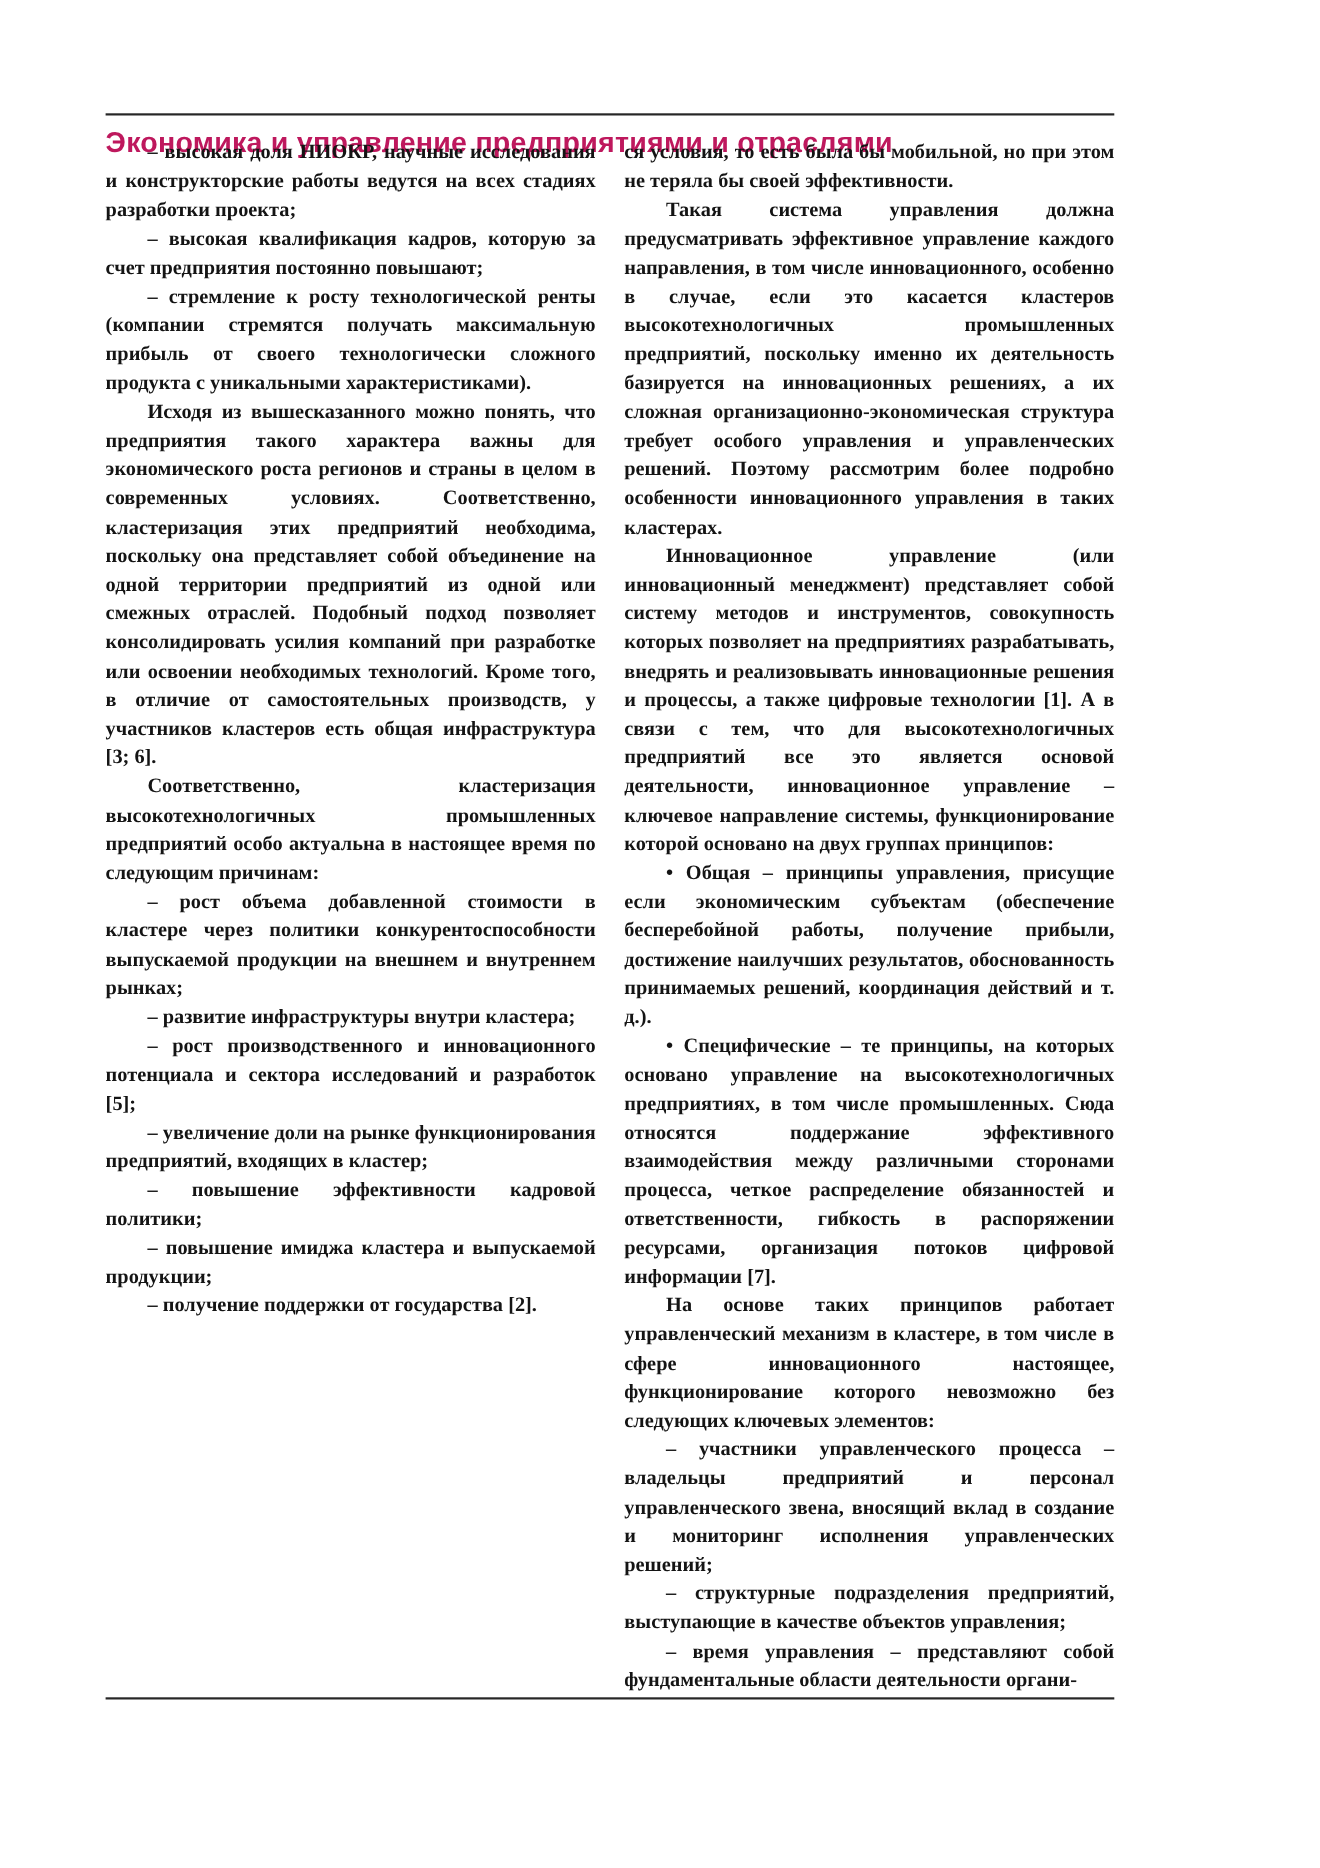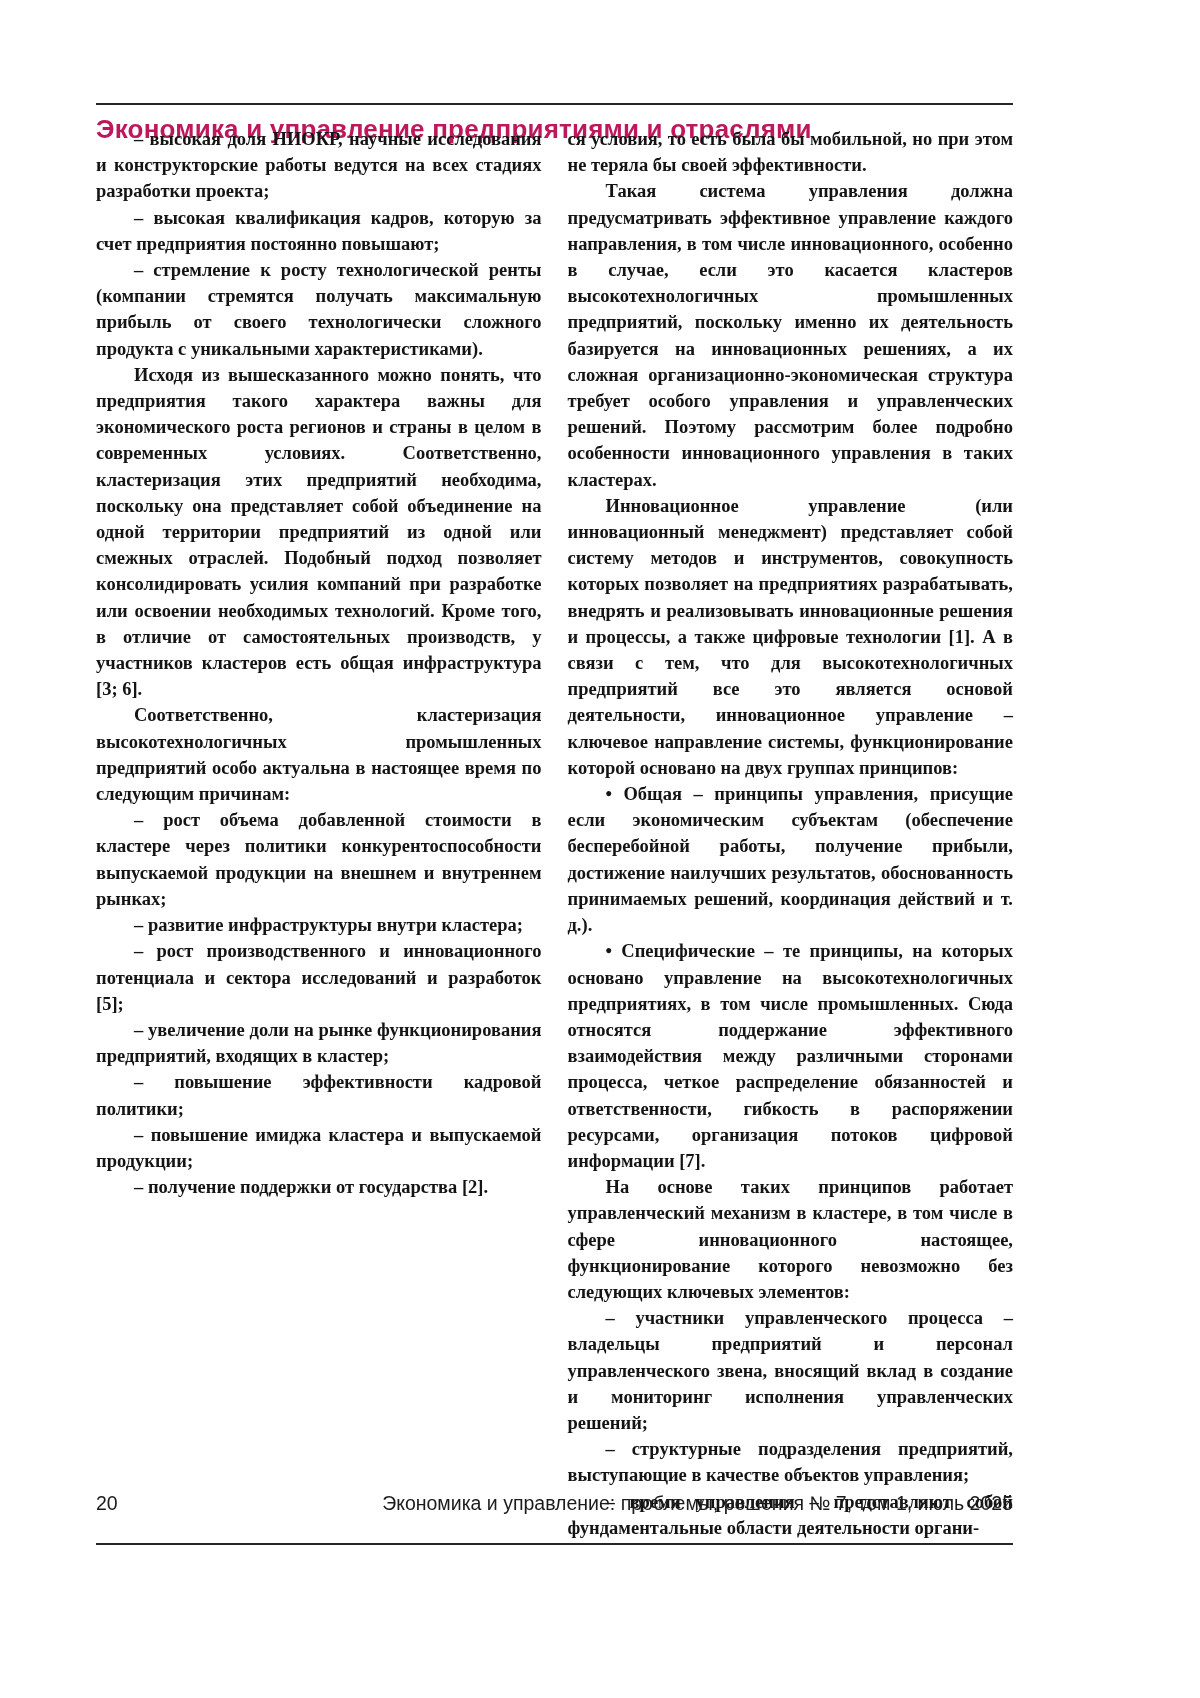--- a/index.html
+++ b/index.html
@@ -110,19 +110,15 @@
       <p class="para">• Общая – принципы управления, присущие если экономическим субъектам (обеспечение бесперебойной работы, получение прибыли, достижение наилучших результатов, обоснованность принимаемых решений, координация действий и т. д.).</p>
       <p class="para">• Специфические – те принципы, на которых основано управление на высокотехнологичных предприятиях, в том числе промышленных. Сюда относятся поддержание эффективного взаимодействия между различными сторонами процесса, четкое распределение обязанностей и ответственности, гибкость в распоряжении ресурсами, организация потоков цифровой информации [7].</p>
       <p class="para">На основе таких принципов работает управленческий механизм в кластере, в том числе в сфере инновационного настоящее, функционирование которого невозможно без следующих ключевых элементов:</p>
       <p class="para">– участники управленческого процесса – владельцы предприятий и персонал управленческого звена, вносящий вклад в создание и мониторинг исполнения управленческих решений;</p>
       <p class="para">– структурные подразделения предприятий, выступающие в качестве объектов управления;</p>
       <p class="para">– время управления – представляют собой фундаментальные области деятельности органи-</p>
     </div>
 
   </div>
 
-  <div class="footer">
-    <span>20</span>
-    <span>Экономика и управление: проблемы, решения № 7, том 1, июль 2025</span>
-  </div>
   <div class="foot-rule"></div>
 
 </div>
 
 </body></html>

